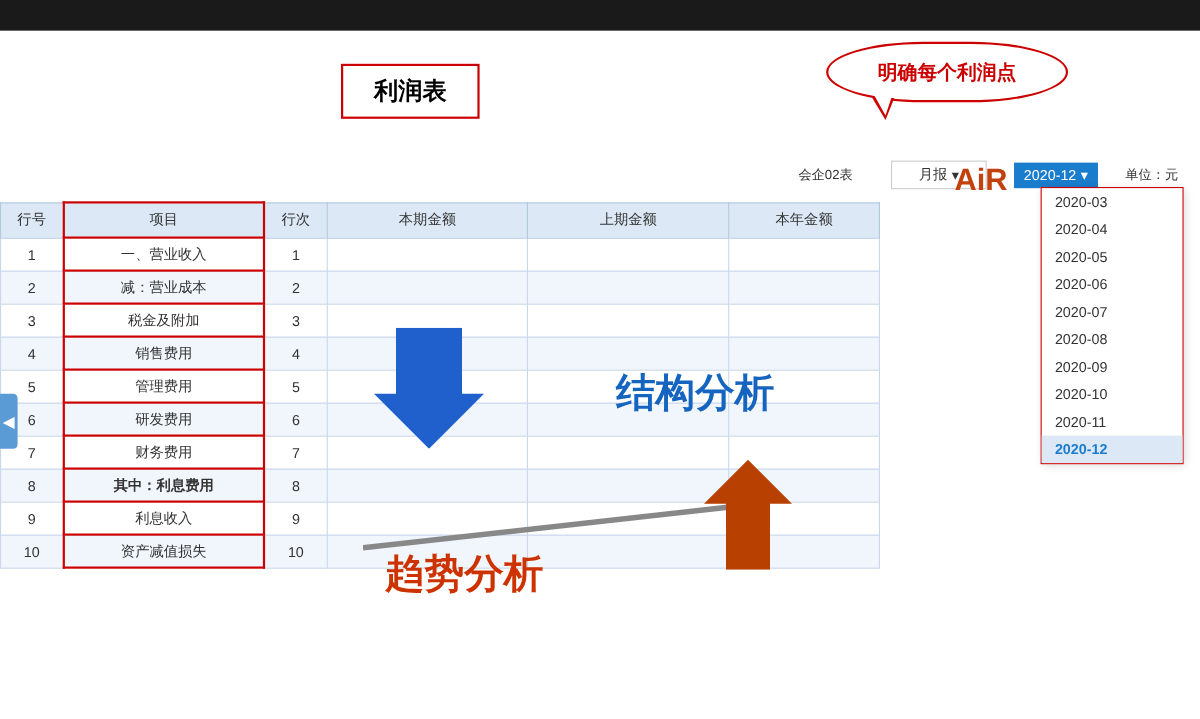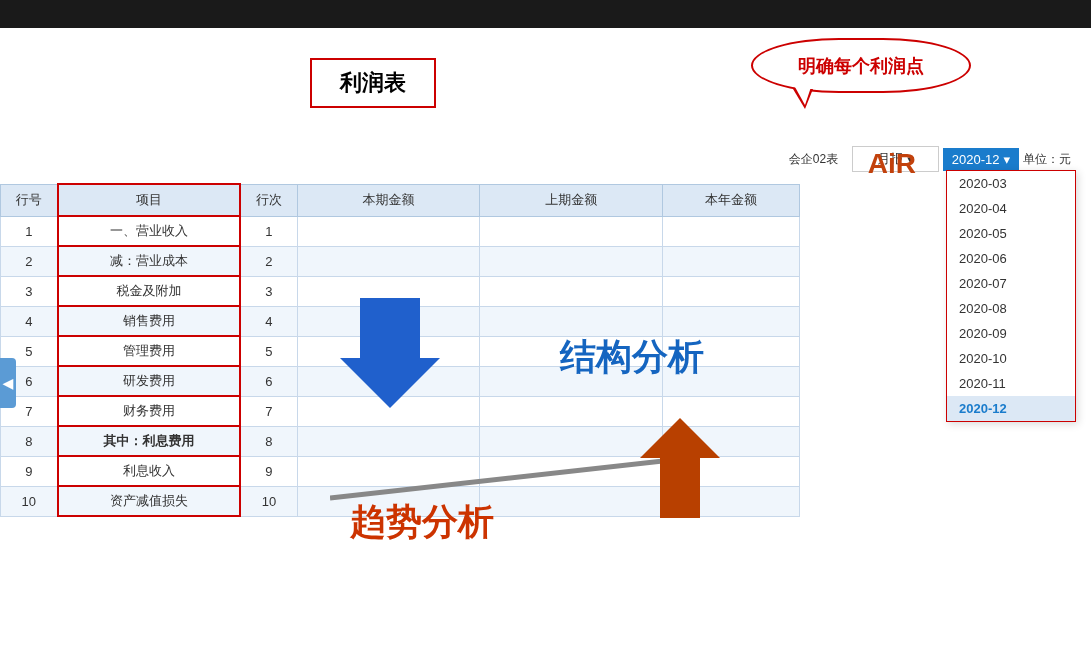--- a/index.html
+++ b/index.html
@@ -96,21 +96,21 @@
     
     .controls-bar {
       position: absolute;
       top: 118px;
       right: 0;
       left: 0;
       display: flex;
       align-items: center;
       justify-content: flex-end;
       padding-right: 20px;
-      gap: 4px;
+      gap: 25px;
       z-index: 5;
     }
     .company-label {
       font-size: 12px;
       color: #333;
       margin-right: 10px;
     }
     .select-btn {
       border: 1px solid #ccc;
       background: #fff;

